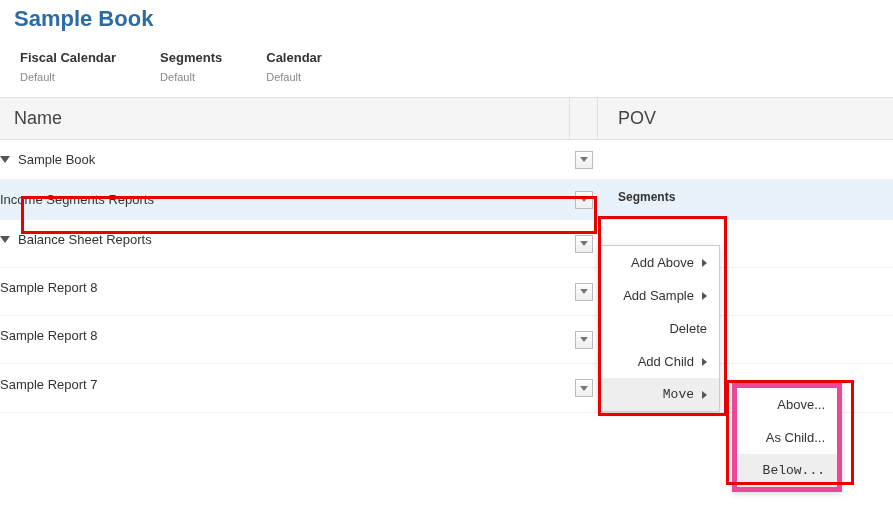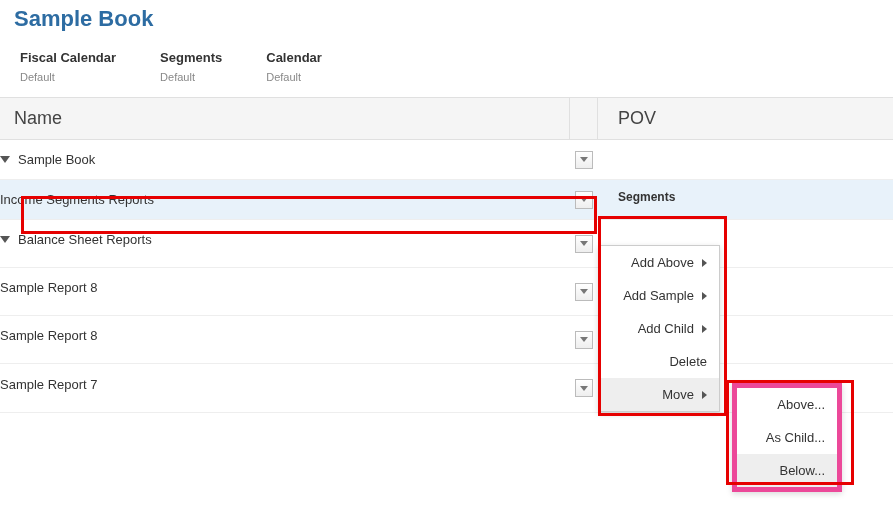--- a/index.html
+++ b/index.html
@@ -133,21 +133,21 @@
     z-index: 40;
   }
   .ctx-item {
     padding: 9px 12px;
     font-size: 13px;
     display: flex;
     justify-content: flex-end;
     align-items: center;
     cursor: pointer;
   }
-  .ctx-item.hov { background: #eee; }
+  .ctx-item.hov { background: #eee; font-family: Liberation Mono, monospace; }
   .ctx-arrow {
     width:0;height:0;
     border-top:4px solid transparent;
     border-bottom:4px solid transparent;
     border-left:5px solid #555;
     margin-left: 8px;
   }
   .submenu {
     position: absolute;
     background: #fff;
@@ -270,25 +270,25 @@
 <div class="ctx-menu" style="left:598px; top:245px;">
   <div class="ctx-item">
     <span>Add Above</span>
     <span class="ctx-arrow"></span>
   </div>
   <div class="ctx-item">
     <span>Add Sample</span>
     <span class="ctx-arrow"></span>
   </div>
   <div class="ctx-item">
+    <span>Delete</span>
+  </div>
+  <div class="ctx-item">
     <span>Add Child</span>
     <span class="ctx-arrow"></span>
-  </div>
-  <div class="ctx-item">
-    <span>Delete</span>
   </div>
   <div class="ctx-item hov">
     <span>Move</span>
     <span class="ctx-arrow"></span>
   </div>
 </div>
 
 <div class="submenu" style="left:732px; top:383px;">
   <div class="ctx-item">
     <span>Above...</span>

